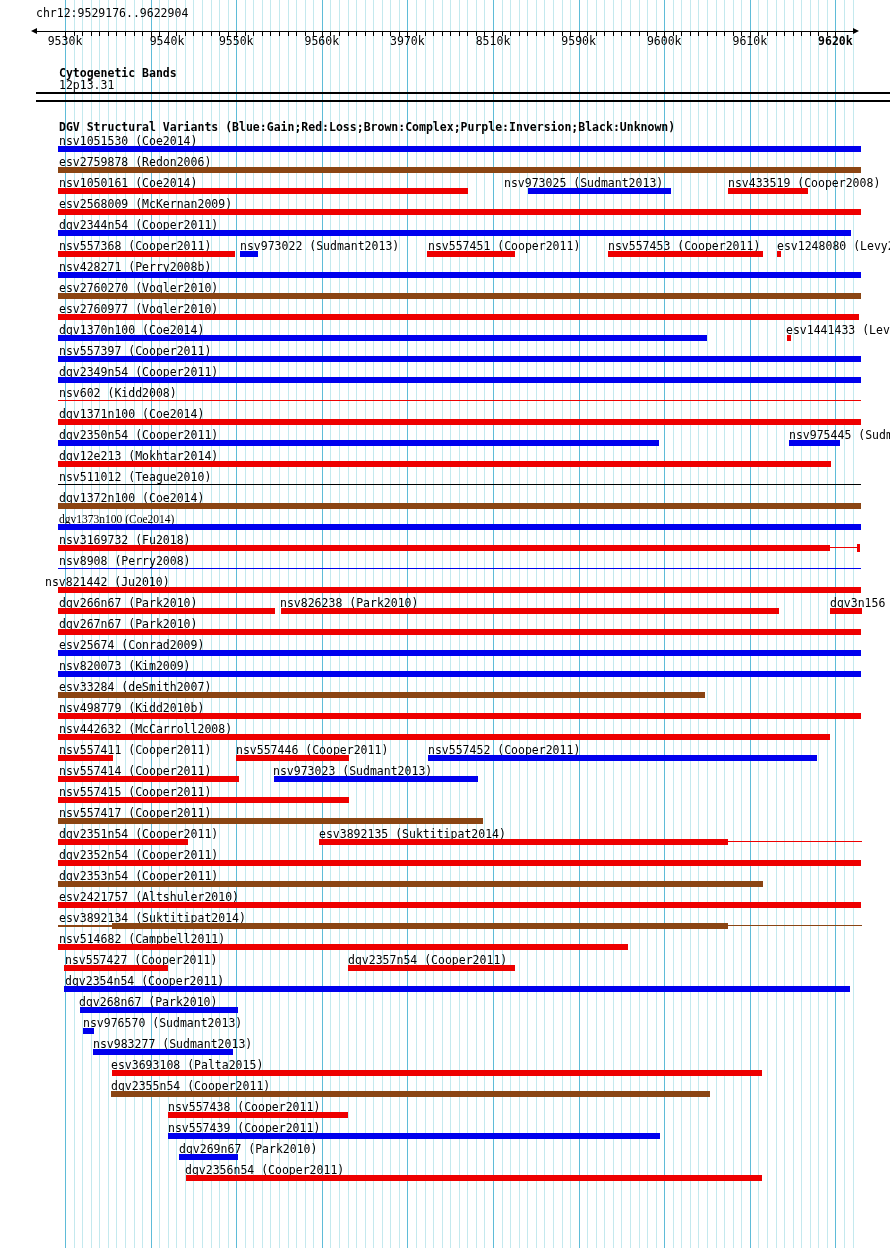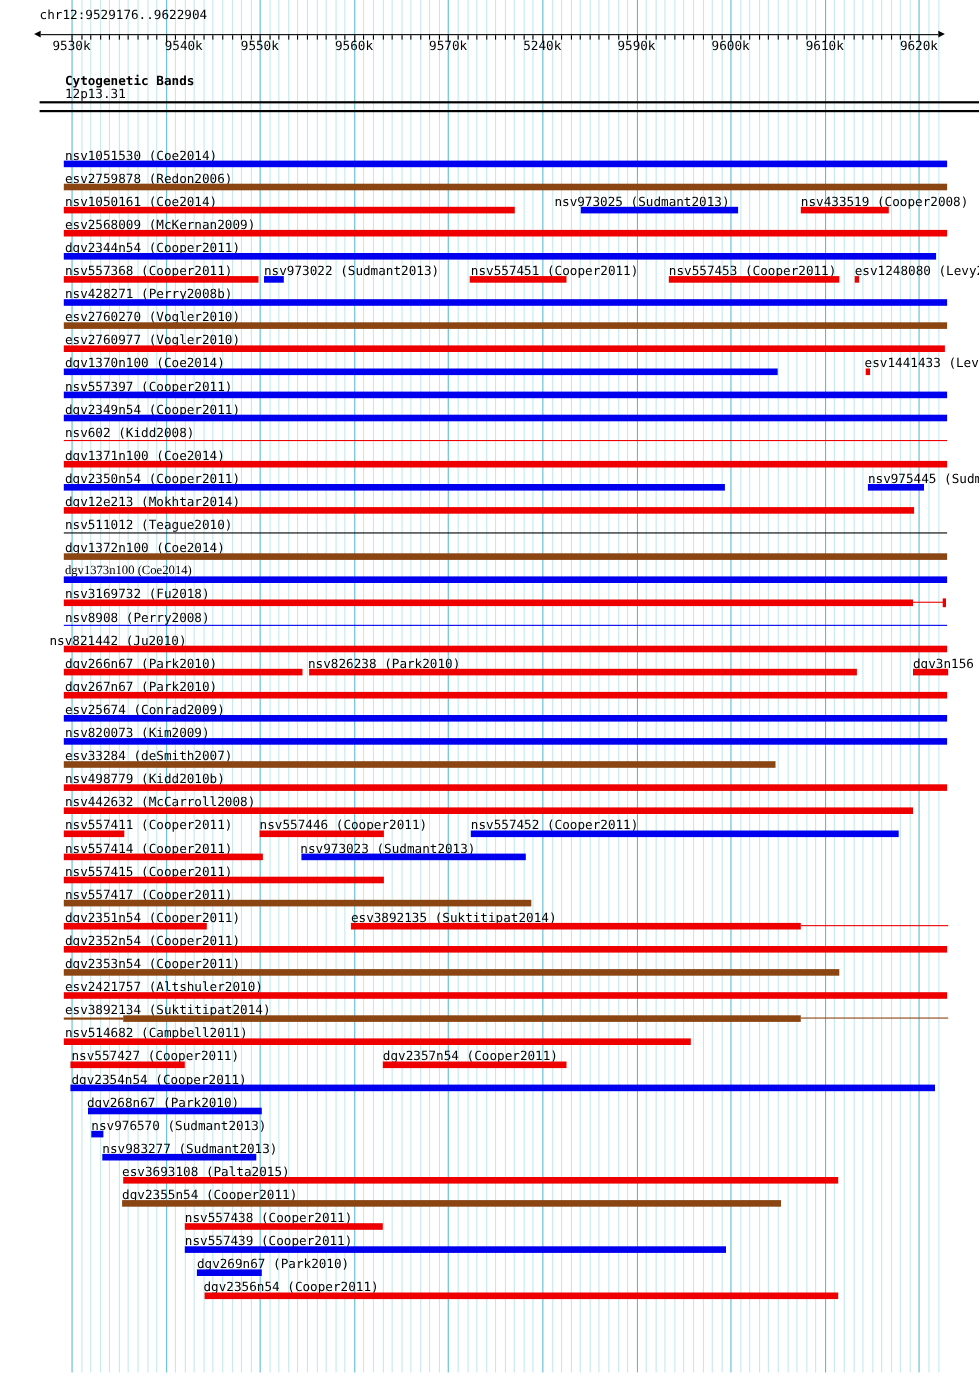--- a/index.html
+++ b/index.html
@@ -164,32 +164,32 @@
       <div class="tick" style="left: 330.4px; top: 32px; height: 4px;"></div>
       <div class="tick" style="left: 338.9px; top: 32px; height: 4px;"></div>
       <div class="tick" style="left: 347.5px; top: 32px; height: 4px;"></div>
       <div class="tick" style="left: 356px; top: 32px; height: 4px;"></div>
       <div class="tick" style="left: 364.6px; top: 32px; height: 4px;"></div>
       <div class="tick" style="left: 373.2px; top: 32px; height: 4px;"></div>
       <div class="tick" style="left: 381.7px; top: 32px; height: 4px;"></div>
       <div class="tick" style="left: 390.3px; top: 32px; height: 4px;"></div>
       <div class="tick" style="left: 398.8px; top: 32px; height: 4px;"></div>
       <div class="tick" style="left: 407.4px; top: 32px; height: 6px;"></div>
-      <div class="rlabel" style="left: 407.4px; top: 35px;">9570k</div>
+      <div class="rlabel" style="left: 407.4px; top: 35px;">3970k</div>
       <div class="tick" style="left: 416px; top: 32px; height: 4px;"></div>
       <div class="tick" style="left: 424.5px; top: 32px; height: 4px;"></div>
       <div class="tick" style="left: 433.1px; top: 32px; height: 4px;"></div>
       <div class="tick" style="left: 441.6px; top: 32px; height: 4px;"></div>
       <div class="tick" style="left: 450.2px; top: 32px; height: 4px;"></div>
       <div class="tick" style="left: 458.8px; top: 32px; height: 4px;"></div>
       <div class="tick" style="left: 467.3px; top: 32px; height: 4px;"></div>
       <div class="tick" style="left: 475.9px; top: 32px; height: 4px;"></div>
       <div class="tick" style="left: 484.4px; top: 32px; height: 4px;"></div>
       <div class="tick" style="left: 493px; top: 32px; height: 6px;"></div>
-      <div class="rlabel" style="left: 493px; top: 35px;">5240k</div>
+      <div class="rlabel" style="left: 493px; top: 35px;">8510k</div>
       <div class="tick" style="left: 501.6px; top: 32px; height: 4px;"></div>
       <div class="tick" style="left: 510.1px; top: 32px; height: 4px;"></div>
       <div class="tick" style="left: 518.7px; top: 32px; height: 4px;"></div>
       <div class="tick" style="left: 527.2px; top: 32px; height: 4px;"></div>
       <div class="tick" style="left: 535.8px; top: 32px; height: 4px;"></div>
       <div class="tick" style="left: 544.4px; top: 32px; height: 4px;"></div>
       <div class="tick" style="left: 552.9px; top: 32px; height: 4px;"></div>
       <div class="tick" style="left: 561.5px; top: 32px; height: 4px;"></div>
       <div class="tick" style="left: 570px; top: 32px; height: 4px;"></div>
       <div class="tick" style="left: 578.6px; top: 32px; height: 6px;"></div>
@@ -219,28 +219,29 @@
       <div class="tick" style="left: 758.4px; top: 32px; height: 4px;"></div>
       <div class="tick" style="left: 766.9px; top: 32px; height: 4px;"></div>
       <div class="tick" style="left: 775.5px; top: 32px; height: 4px;"></div>
       <div class="tick" style="left: 784px; top: 32px; height: 4px;"></div>
       <div class="tick" style="left: 792.6px; top: 32px; height: 4px;"></div>
       <div class="tick" style="left: 801.2px; top: 32px; height: 4px;"></div>
       <div class="tick" style="left: 809.7px; top: 32px; height: 4px;"></div>
       <div class="tick" style="left: 818.3px; top: 32px; height: 4px;"></div>
       <div class="tick" style="left: 826.8px; top: 32px; height: 4px;"></div>
       <div class="tick" style="left: 835.4px; top: 32px; height: 6px;"></div>
-      <div class="rlabel" style="left: 835.4px; top: 35px;">9620k</div>
+      <div class="rlabel" style="left: 835.4px; top: 35px; font-weight: bold;">9620k</div>
     </div>
 
   <div class="txt bold" style="left:59px;top:67px;">Cytogenetic Bands</div>
   <div class="txt" style="left:59px;top:79px;">12p13.31</div>
   <div class="hline" style="left:36px;top:92px;width:854px;"></div>
   <div class="hline" style="left:36px;top:100px;width:854px;"></div>
 
+  <div class="txt bold" style="left:59px;top:121px;">DGV Structural Variants (Blue:Gain;Red:Loss;Brown:Complex;Purple:Inversion;Black:Unknown)</div>
 
   <div id="rows">
       <div class="vlabel" style="left: 59px; top: 135px;">nsv1051530 (Coe2014)</div>
       <div class="bar" style="left: 58px; top: 146px; width: 803px; height: 6px; background: rgb(0, 0, 238);"></div>
       <div class="vlabel" style="left: 59px; top: 156px;">esv2759878 (Redon2006)</div>
       <div class="bar" style="left: 58px; top: 167px; width: 803px; height: 6px; background: rgb(139, 69, 19);"></div>
       <div class="vlabel" style="left: 59px; top: 177px;">nsv1050161 (Coe2014)</div>
       <div class="bar" style="left: 58px; top: 188px; width: 410px; height: 6px; background: rgb(238, 0, 0);"></div>
       <div class="vlabel" style="left: 504px; top: 177px;">nsv973025 (Sudmant2013)</div>
       <div class="bar" style="left: 528px; top: 188px; width: 143px; height: 6px; background: rgb(0, 0, 238);"></div>

